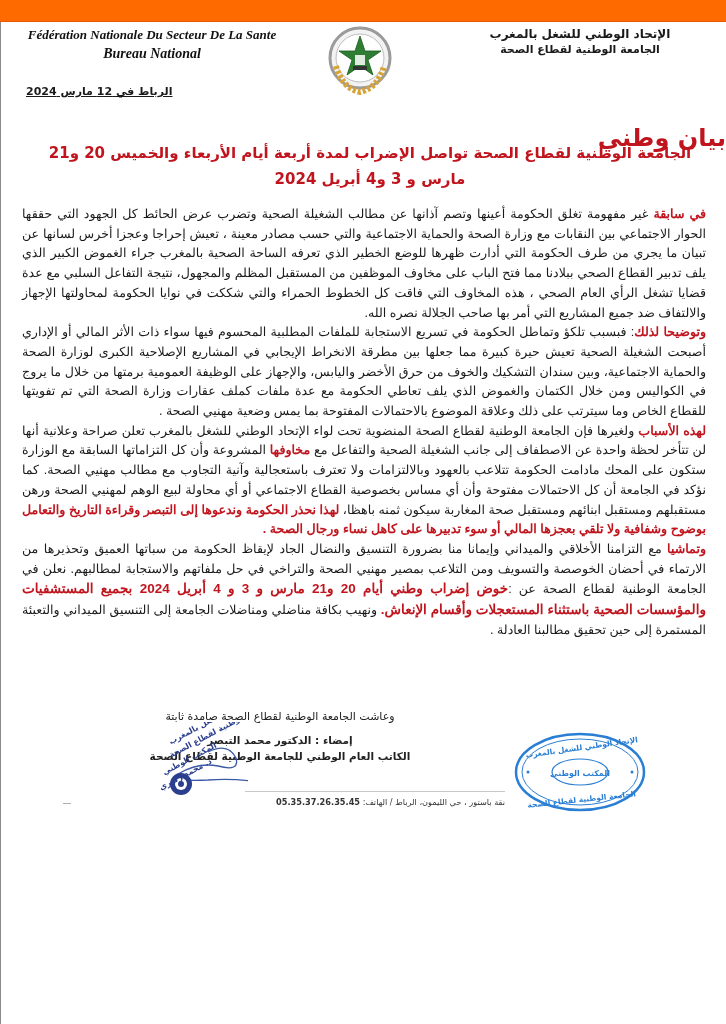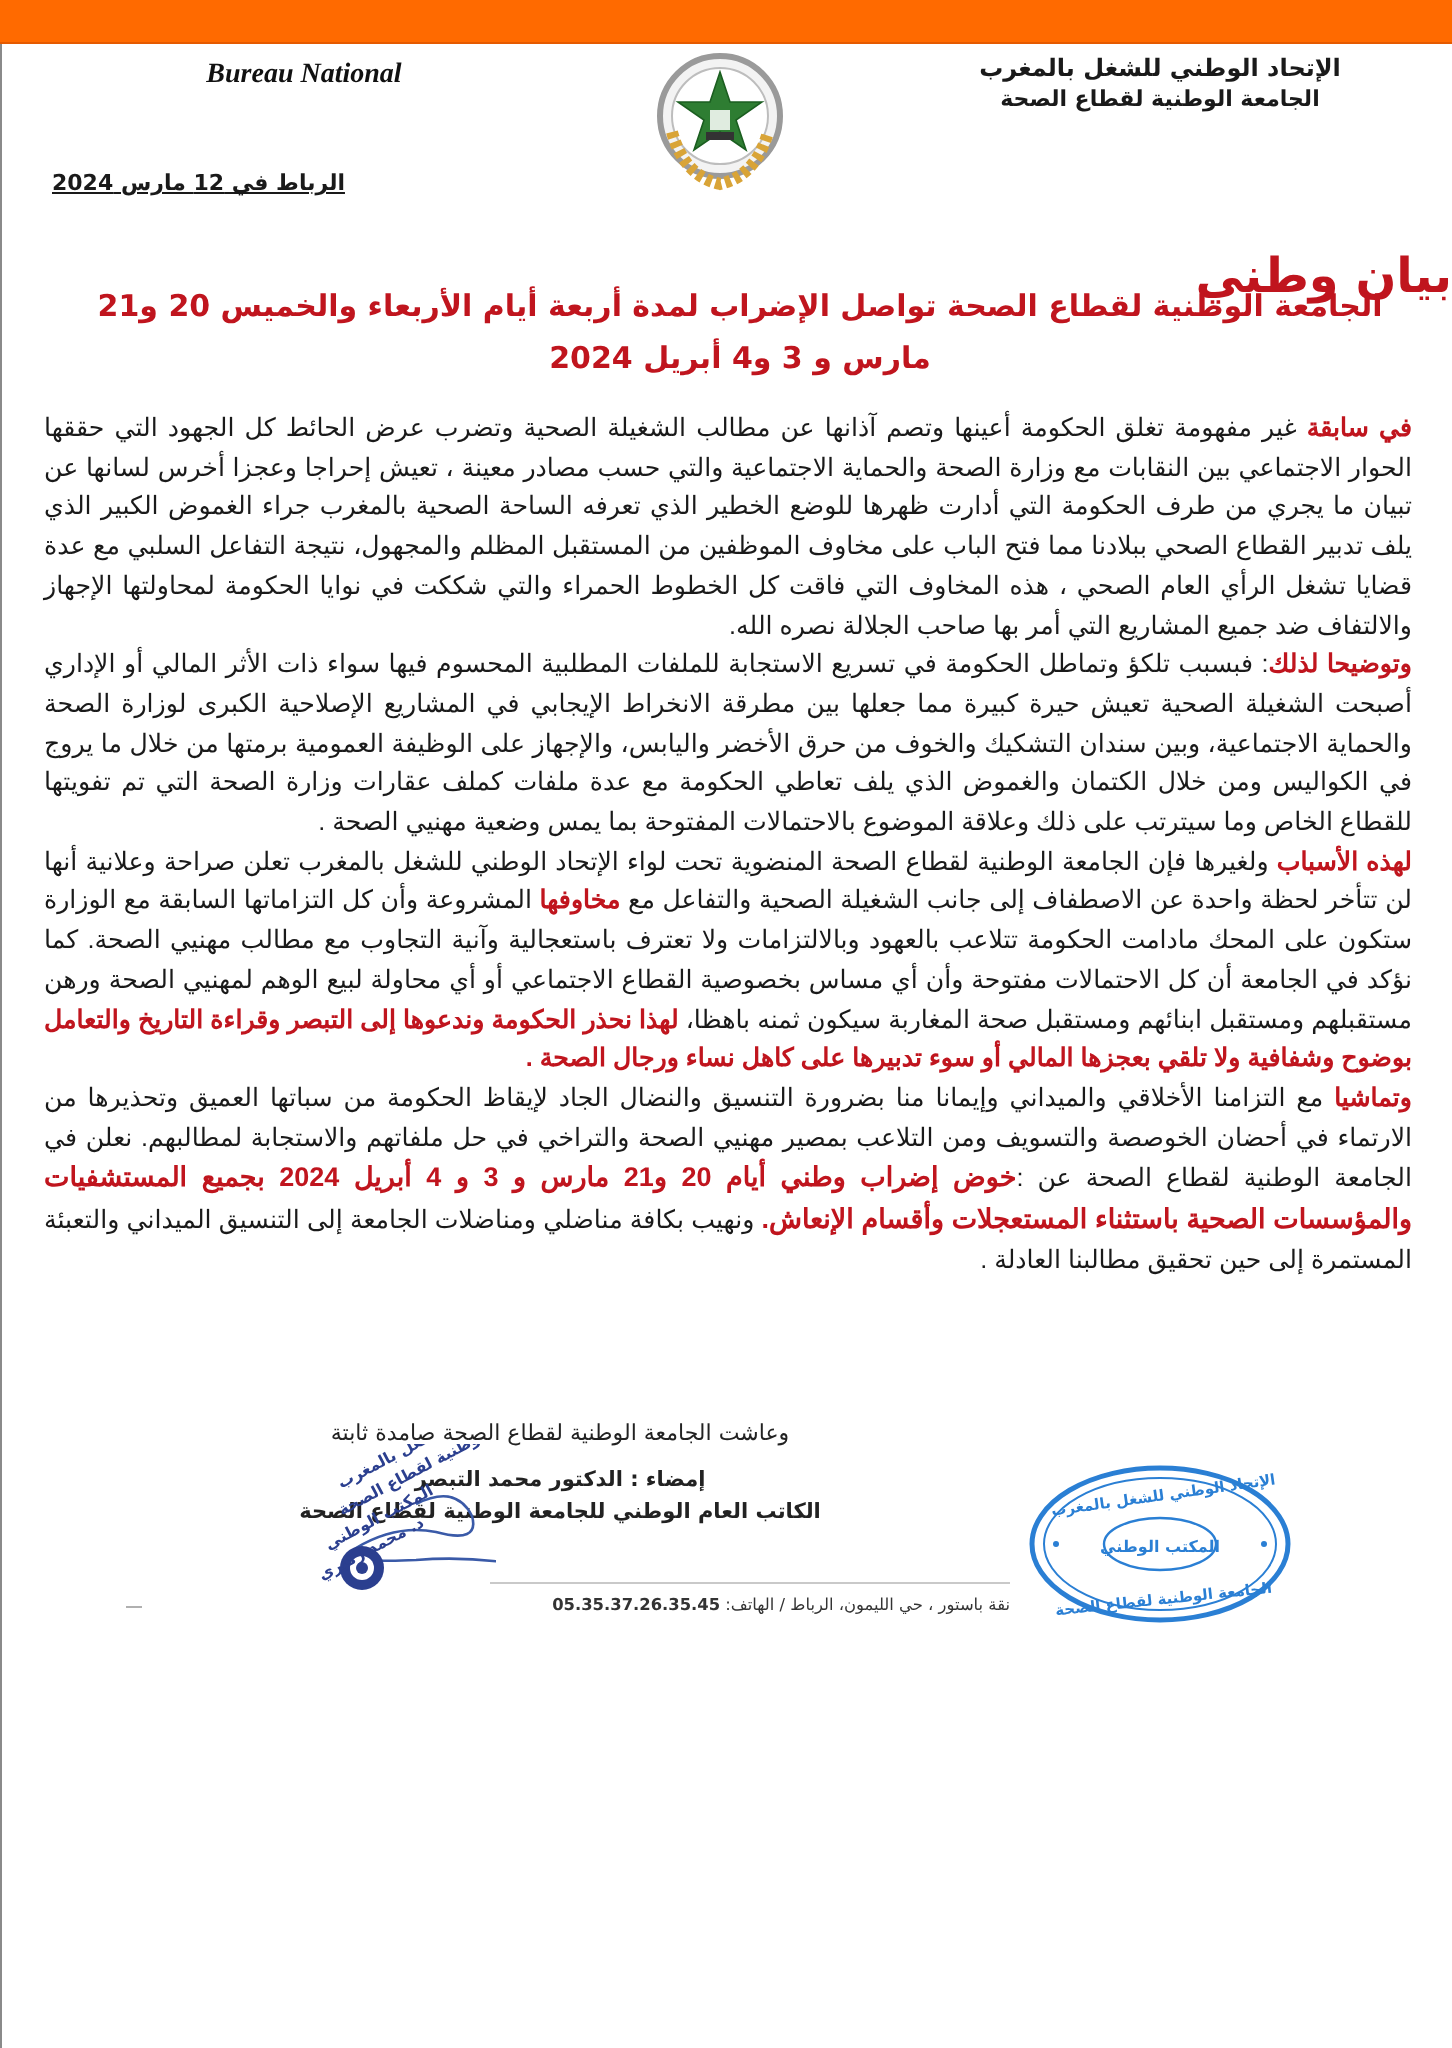--- a/index.html
+++ b/index.html
@@ -42,20 +42,21 @@
   .stamp-left { position: absolute; left: 58px; top: 722px; width: 190px; height: 110px; }
   .stamp-right { position: absolute; left: 510px; top: 730px; width: 140px; height: 85px; }
 </style>
 </head>
 <body>
 
 <div class="left-rule"></div>
 <div class="top-bar"></div>
 
 <div class="hdr-left">
+  <div class="l2">Fédération Nationale Du Secteur De La Sante</div>
   <div class="l3">Bureau  National</div>
 </div>
 <div class="date-line">الرباط في   12 مارس  2024</div>
 
 <svg class="logo" viewBox="0 0 76 76">
   <circle cx="38" cy="36" r="30" fill="#f3f3f3" stroke="#9a9a9a" stroke-width="3"></circle>
   <circle cx="38" cy="36" r="24" fill="#ffffff" stroke="#bdbdbd" stroke-width="1"></circle>
   <path d="M14 44 Q20 66 38 70 Q56 66 62 44" fill="none" stroke="#d9a437" stroke-width="6" stroke-dasharray="3 2"></path>
   <polygon points="38,14 43,29 59,29 46,38 51,53 38,44 25,53 30,38 17,29 33,29" fill="#2e7d32" stroke="#1b5e20" stroke-width="0.8"></polygon>
   <rect x="33" y="33" width="10" height="10" fill="#ffffff" opacity="0.85"></rect>

